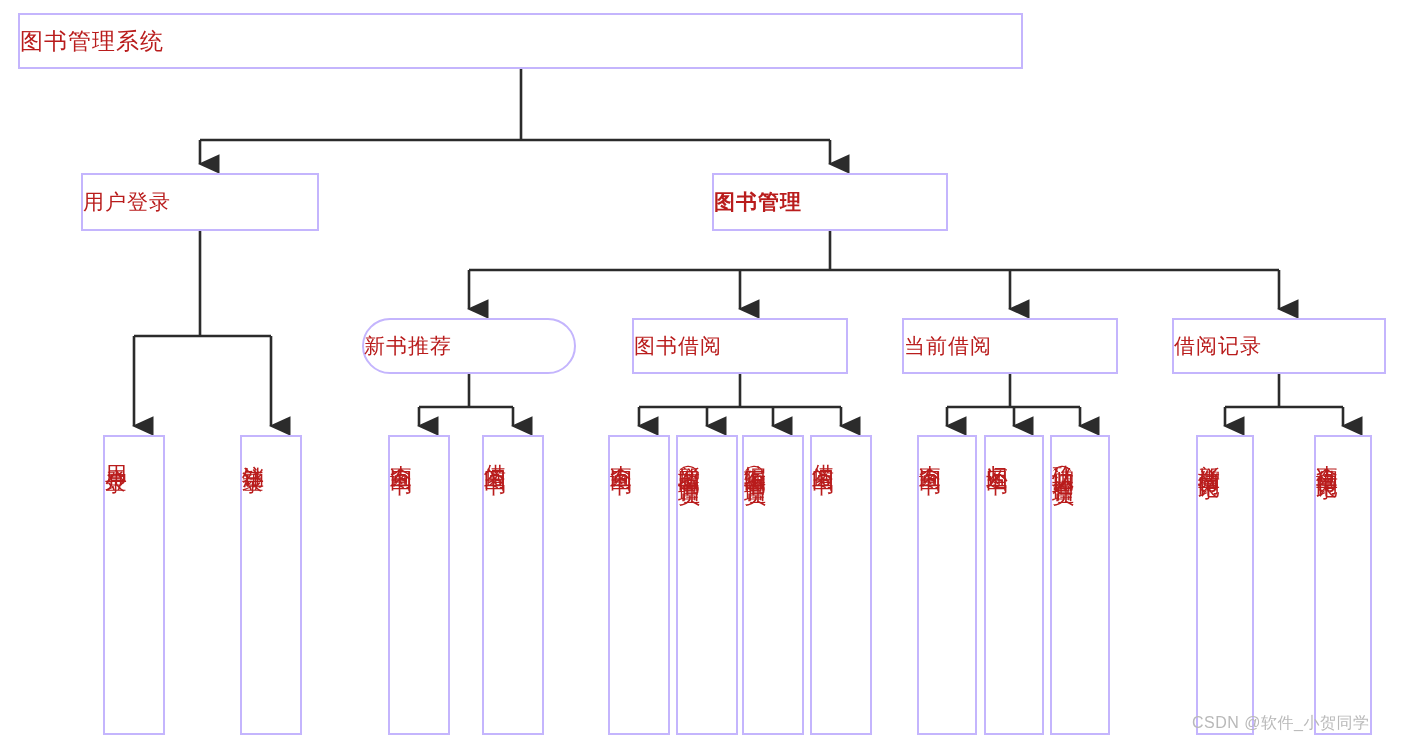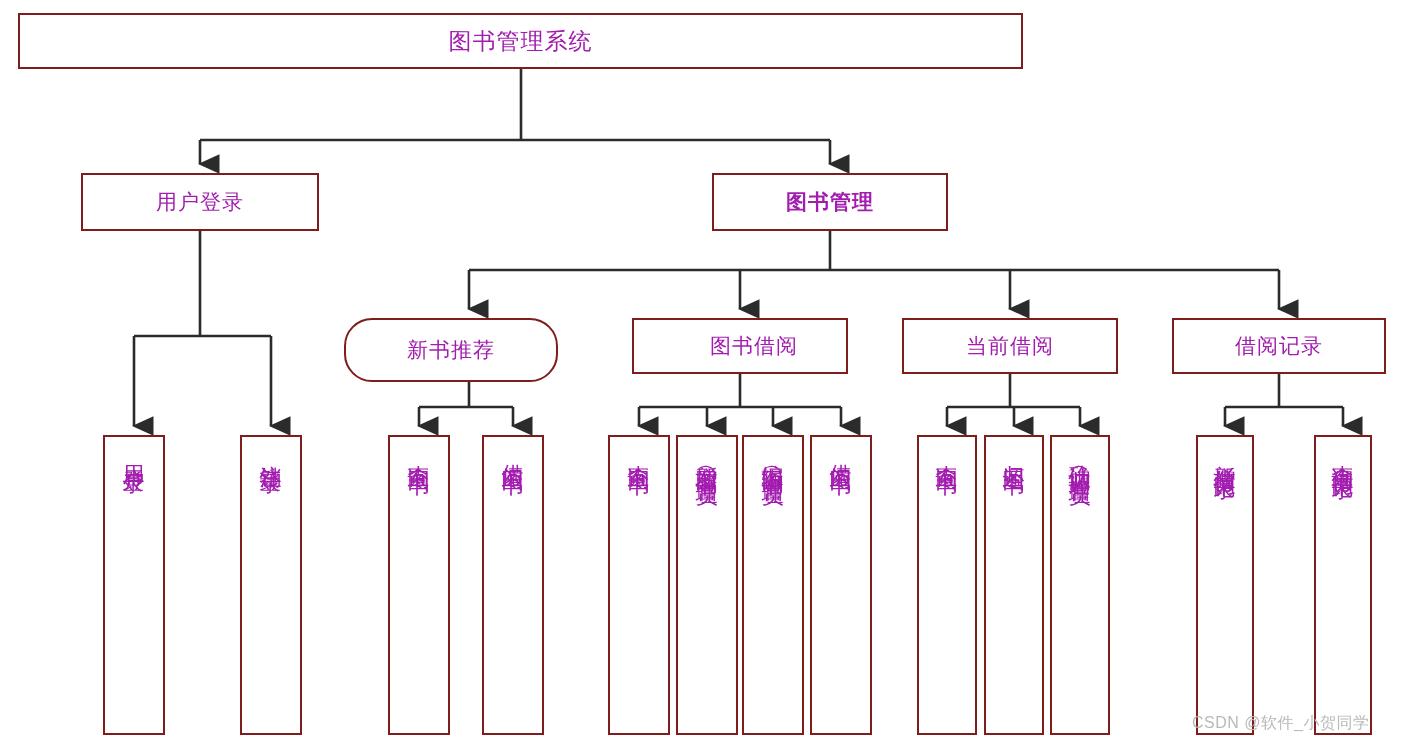--- a/index.html
+++ b/index.html
@@ -19,26 +19,25 @@
     position: absolute;
     left: 0;
     top: 0;
     width: 1405px;
     height: 747px;
     pointer-events: none;
   }
   .node {
     position: absolute;
     box-sizing: border-box;
-    border: 2px solid #7f1d1d;
+    border: 2px solid #c4b5fd;
     background: #ffffff;
     display: flex;
     align-items: center;
-    justify-content: center;
-    color: #a21caf;
+    color: #b91c1c;
   }
   .node-label {
     font-size: 21px;
     line-height: 1.25;
     letter-spacing: 1px;
     white-space: nowrap;
   }
   
   .leaf {
     padding: 10px 0;
@@ -122,24 +121,24 @@
     <span class="node-label">图书管理系统</span>
   </div>
 
   <div class="node" style="left: 81px; top: 173px; width: 238px; height: 58px;">
     <span class="node-label">用户登录</span>
   </div>
   <div class="node" style="left: 712px; top: 173px; width: 236px; height: 58px; font-weight: bold;">
     <span class="node-label">图书管理</span>
   </div>
 
-  <div class="node" style="left: 344px; top: 318px; width: 214px; height: 64px; border-radius: 28px;">
+  <div class="node" style="left: 362px; top: 318px; width: 214px; height: 56px; border-radius: 28px;">
     <span class="node-label">新书推荐</span>
   </div>
-  <div class="node" style="left: 632px; top: 318px; width: 216px; height: 56px; padding-left: 28px;">
+  <div class="node" style="left: 632px; top: 318px; width: 216px; height: 56px;">
     <span class="node-label">图书借阅</span>
   </div>
   <div class="node" style="left: 902px; top: 318px; width: 216px; height: 56px;">
     <span class="node-label">当前借阅</span>
   </div>
   <div class="node" style="left: 1172px; top: 318px; width: 214px; height: 56px;">
     <span class="node-label">借阅记录</span>
   </div>
 
   <div id="leaf-container">

